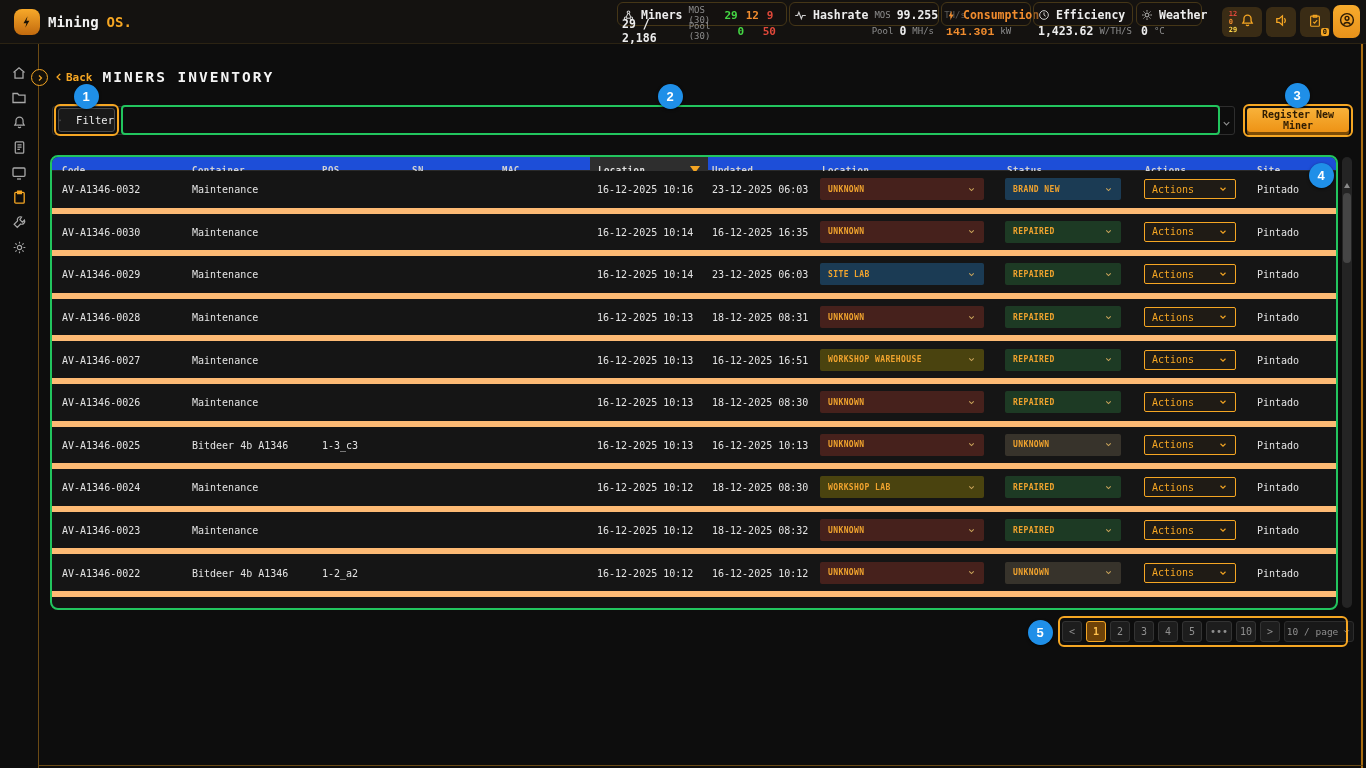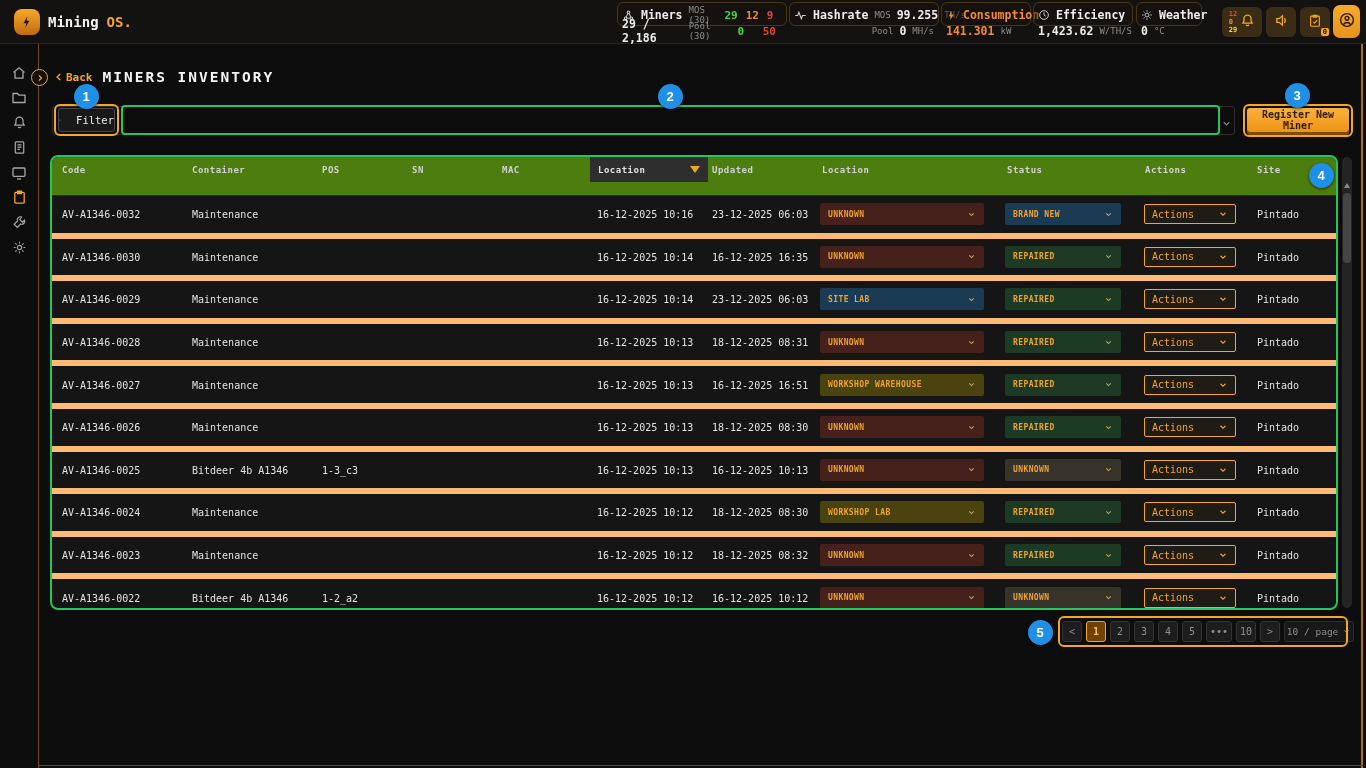--- a/index.html
+++ b/index.html
@@ -29,21 +29,21 @@
   .srow{display:flex;align-items:center;gap:6px;height:16px;}
   .ic{color:#cfcfcf;display:inline-flex;}
   .n-green{color:var(--num-green);font-weight:bold;}
   .n-orange{color:var(--num-orange);font-weight:bold;}
   .n-red{color:var(--num-red);font-weight:bold;}
   .ncol{display:inline-block;width:22px;text-align:left;font-size:11px;}
   #stat-miners{left:617px;width:170px;}
   #stat-hashrate{left:789px;width:150px;}
   #stat-consumption{left:941px;width:90px;}
   #stat-consumption .t,#stat-consumption .ic{color:var(--num-orange);}
-  #stat-consumption .big{color:var(--num-orange);}
+  #stat-consumption .big{color:var(--num-orange);font-family:Liberation Mono, monospace;}
   #stat-efficiency{left:1033px;width:100px;}
   #stat-weather{left:1136px;width:66px;}
   .iconbtn{position:absolute;top:7px;height:30px;border-radius:6px;background:#3a2c15;
     display:flex;align-items:center;justify-content:center;color:var(--accent);cursor:pointer;}
   #btn-notif{left:1222px;width:40px;gap:3px;}
   #btn-notif .counts{display:flex;flex-direction:column;font-size:7px;line-height:8px;font-weight:bold;}
   #btn-audio{left:1266px;width:30px;}
   #btn-reports{left:1300px;width:30px;}
   #btn-reports .mini-badge{position:absolute;right:1px;bottom:1px;font-size:7px;color:#1a1205;
     background:var(--accent);border-radius:2px;padding:0 2px;font-weight:bold;}
@@ -88,21 +88,21 @@
   #search-input::placeholder{color:#6a6a6a;}
   #search-chevron{position:absolute;left:1221px;top:114px;color:#8f8f8f;z-index:3;cursor:pointer;}
   #register-btn{position:absolute;left:1247px;top:108px;width:102px;height:24px;border-radius:3px;
     background:linear-gradient(180deg,#f8b23a,#ee9315);box-shadow:0 3px 0 #7d4c05;color:#2e1c03;
     font-size:10px;font-weight:bold;display:flex;align-items:center;justify-content:center;
     cursor:pointer;z-index:3;font-family:inherit;border:none;}
 
   
   #table{position:absolute;left:52px;top:157px;width:1284px;height:451px;background:#141414;z-index:2;
     border-radius:6px;overflow:hidden;}
-  #thead{position:relative;height:39px;background:#4d7c0f;border-bottom:1px solid #2a2a2a;}
+  #thead{position:relative;height:14px;background:#1d4ed8;border-bottom:1px solid #2a2a2a;}
   .th{position:absolute;top:0;height:25px;display:flex;align-items:center;font-size:9px;
     font-weight:bold;color:#d2d2d2;letter-spacing:.5px;cursor:pointer;}
   .h0{left:10px;}.h1{left:140px;}.h2{left:270px;}.h3{left:360px;}.h4{left:450px;}
   .h6{left:660px;}.h7{left:770px;}.h8{left:955px;}.h9{left:1093px;}.h10{left:1205px;}
   #created-cell{position:absolute;left:538px;top:0;width:118px;height:25px;background:#2e2e2e;
     display:flex;align-items:center;justify-content:space-between;padding:0 8px;cursor:pointer;}
   #created-cell .th-label{font-size:9px;font-weight:bold;color:#e2e2e2;letter-spacing:.5px;}
   #sort-desc{width:0;height:0;border-left:5px solid transparent;border-right:5px solid transparent;
     border-top:7px solid var(--accent);}
   .trow{position:relative;height:42.6px;border-bottom:6px solid #fdba74;background:#151515;cursor:pointer;}

